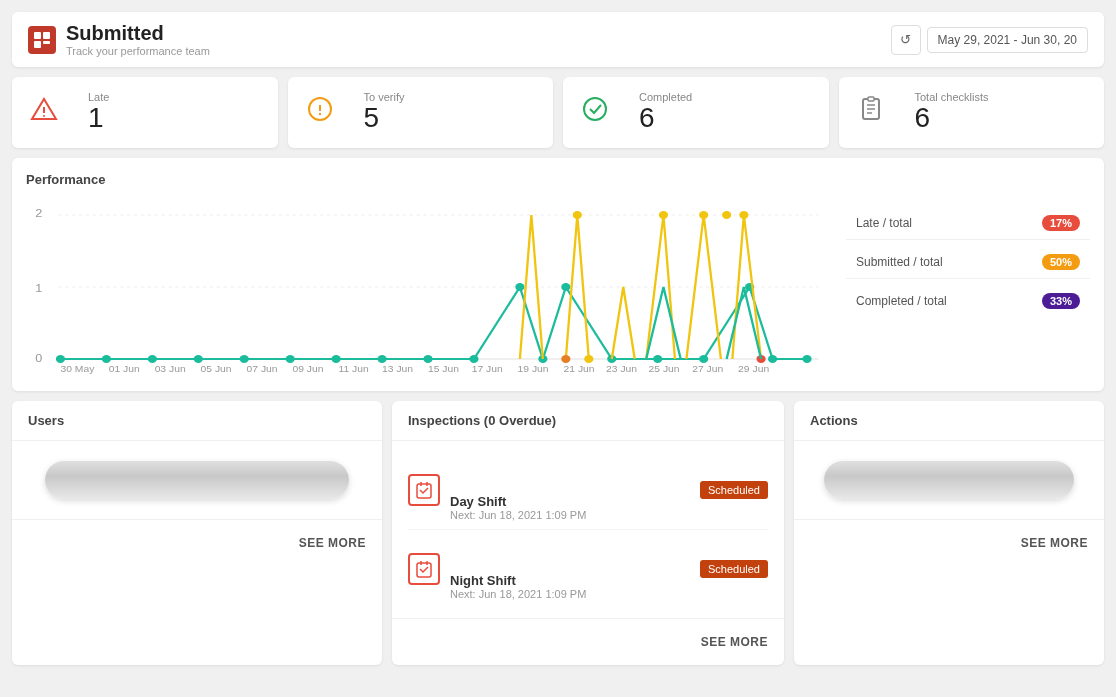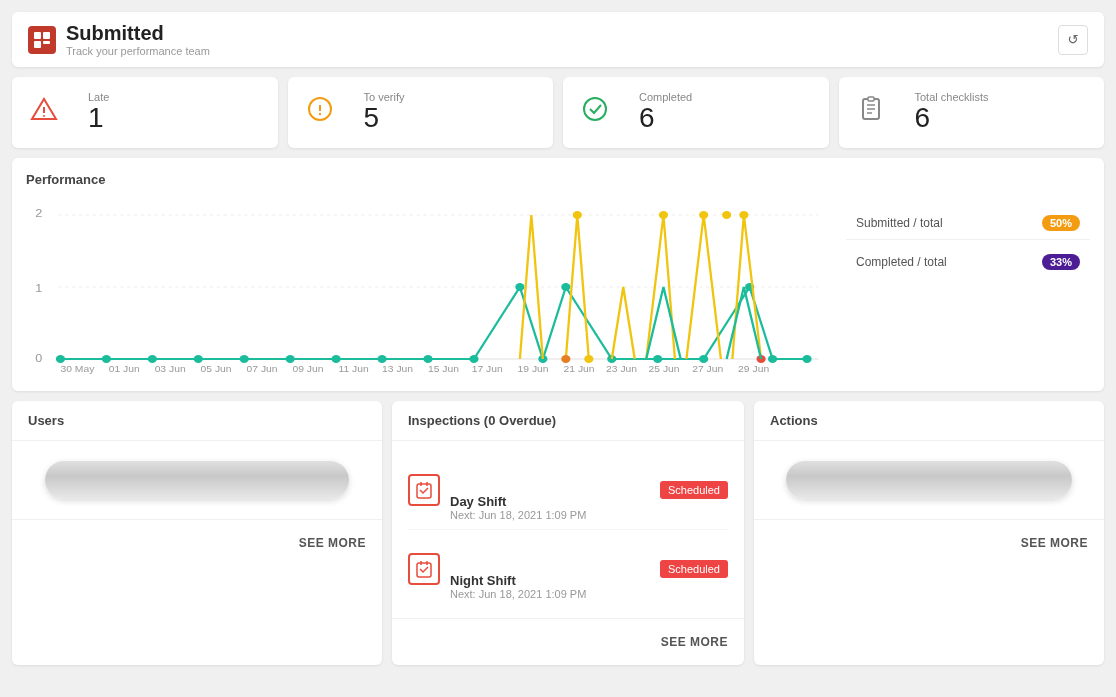--- a/index.html
+++ b/index.html
@@ -41,36 +41,36 @@
     .stat-badge { padding: 2px 8px; border-radius: 10px; font-size: 11px; font-weight: 600; color: #fff; }
     .stat-badge.red { background: #e74c3c; }
     .stat-badge.orange { background: #f39c12; }
     .stat-badge.green { background: #4c1d95; }
 
     
     .bottom-row { display: flex; gap: 10px; }
     .panel { background: #fff; border-radius: 6px; box-shadow: 0 1px 3px rgba(0,0,0,0.08); overflow: hidden; }
     .panel-users { width: 370px; }
     .panel-inspections { flex: 1; }
-    .panel-actions { width: 350px; }
+    .panel-actions { width: 310px; }
     .panel-header { padding: 12px 16px; font-size: 13px; font-weight: 600; color: #444; border-bottom: 1px solid #f0f0f0; }
     .panel-content { padding: 10px 16px; }
     .panel-see-more { border-top: 1px solid #f0f0f0; padding: 16px; text-align: right; font-size: 12px; font-weight: 600; color: #555; cursor: pointer; letter-spacing: 0.5px; }
 
     
     .slider-thumb { width: 90%; height: 38px; background: linear-gradient(180deg, #e0e0e0 0%, #c8c8c8 40%, #d8d8d8 70%, #e8e8e8 100%); border-radius: 20px; margin: 10px auto; display: block; box-shadow: 0 2px 6px rgba(0,0,0,0.15); }
 
     
     .inspection-item { display: flex; align-items: center; gap: 10px; padding: 8px 0; border-bottom: 1px solid #f5f5f5; }
     .inspection-item:last-child { border-bottom: none; }
     .insp-icon { width: 32px; height: 32px; border: 2px solid #e74c3c; border-radius: 4px; display: flex; align-items: center; justify-content: center; color: #e74c3c; font-size: 14px; flex-shrink: 0; }
     .insp-info { flex: 1; }
     .insp-name { font-size: 13px; font-weight: 600; color: #333; margin-top: 35px; }
     .insp-next { font-size: 11px; color: #999; }
-    .insp-badge { background: #ef4444; color: #fff; font-size: 11px; padding: 3px 8px; border-radius: 3px; }
+    .insp-badge { background: #c2410c; color: #fff; font-size: 11px; padding: 3px 8px; border-radius: 3px; }
 
     
     .chart-svg { width: 100%; height: 100%; }
 
     
     .actions-slider { width: 90%; height: 38px; background: linear-gradient(180deg, #e0e0e0 0%, #c8c8c8 40%, #d8d8d8 70%, #e8e8e8 100%); border-radius: 20px; margin: 10px auto; display: block; box-shadow: 0 2px 6px rgba(0,0,0,0.15); }
   </style>
 </head>
 <body>
 
@@ -89,20 +89,21 @@
       <div class="header-title-group">
         <div class="title">Submitted</div>
         <div class="subtitle">Track your performance team</div>
       </div>
     </div>
     <div class="header-right">
       <div class="date-refresh">
         <button class="refresh-btn">
           <span>↺</span>
         </button>
+        <div class="date-range">May 29, 2021 - Jun 30, 20</div>
       </div>
     </div>
   </div>
 
   <div class="kpi-row">
     <div class="kpi-card">
       <div class="kpi-icon late">
         <svg width="28" height="28" viewBox="0 0 28 28" fill="none">
           <polygon points="14,4 26,24 2,24" stroke="#e74c3c" stroke-width="2" fill="none"></polygon>
           <line x1="14" y1="12" x2="14" y2="18" stroke="#e74c3c" stroke-width="2"></line>
@@ -226,20 +227,24 @@
           <circle cx="610" cy="18" r="4" fill="#f1c40f"></circle>
           <circle cx="625" cy="18" r="4" fill="#f1c40f"></circle>
           <circle cx="640" cy="162" r="4" fill="#e74c3c"></circle>
 
           <polyline points="540,162 555,90 570,162" fill="none" stroke="#1abc9c" stroke-width="2"></polyline>
           <polyline points="610,162 625,90 640,162" fill="none" stroke="#1abc9c" stroke-width="2"></polyline>
         </svg>
       </div>
       <div class="stats-area">
         <div class="stat-row">
+          <span class="stat-label">Late / total</span>
+          <span class="stat-badge red">17%</span>
+        </div>
+        <div class="stat-row">
           <span class="stat-label">Submitted / total</span>
           <span class="stat-badge orange">50%</span>
         </div>
         <div class="stat-row">
           <span class="stat-label">Completed / total</span>
           <span class="stat-badge green">33%</span>
         </div>
       </div>
     </div>
   </div>

